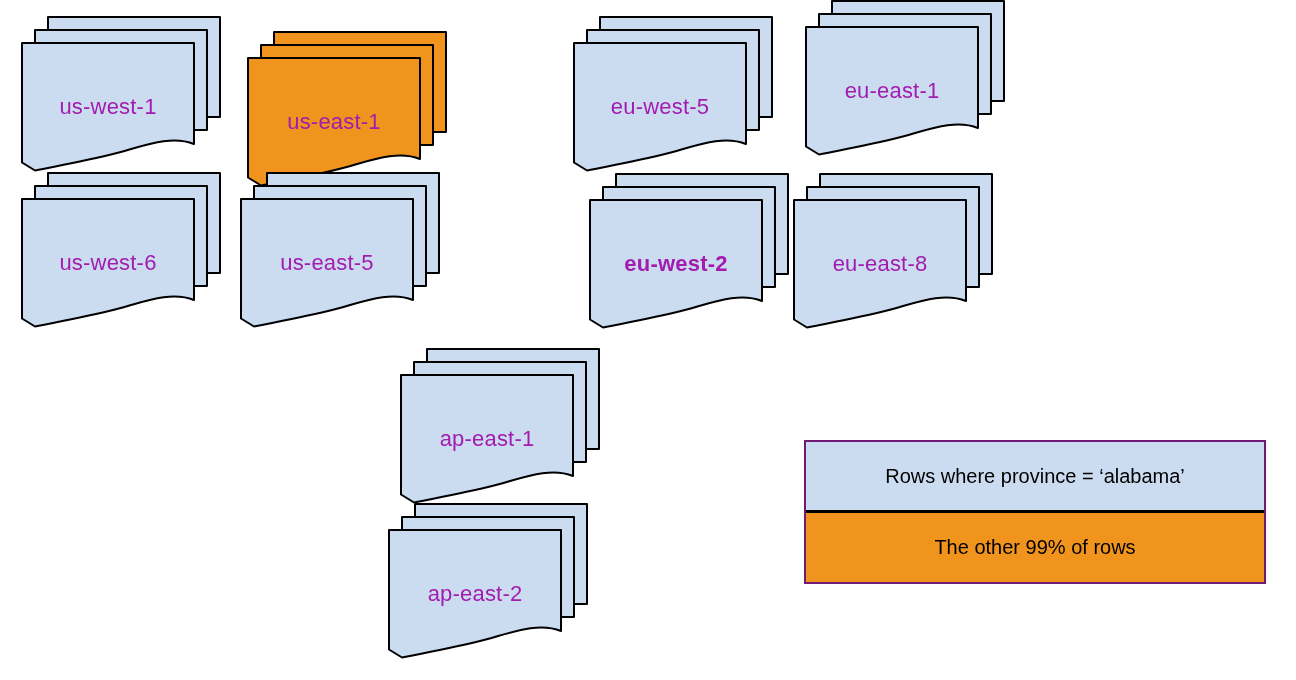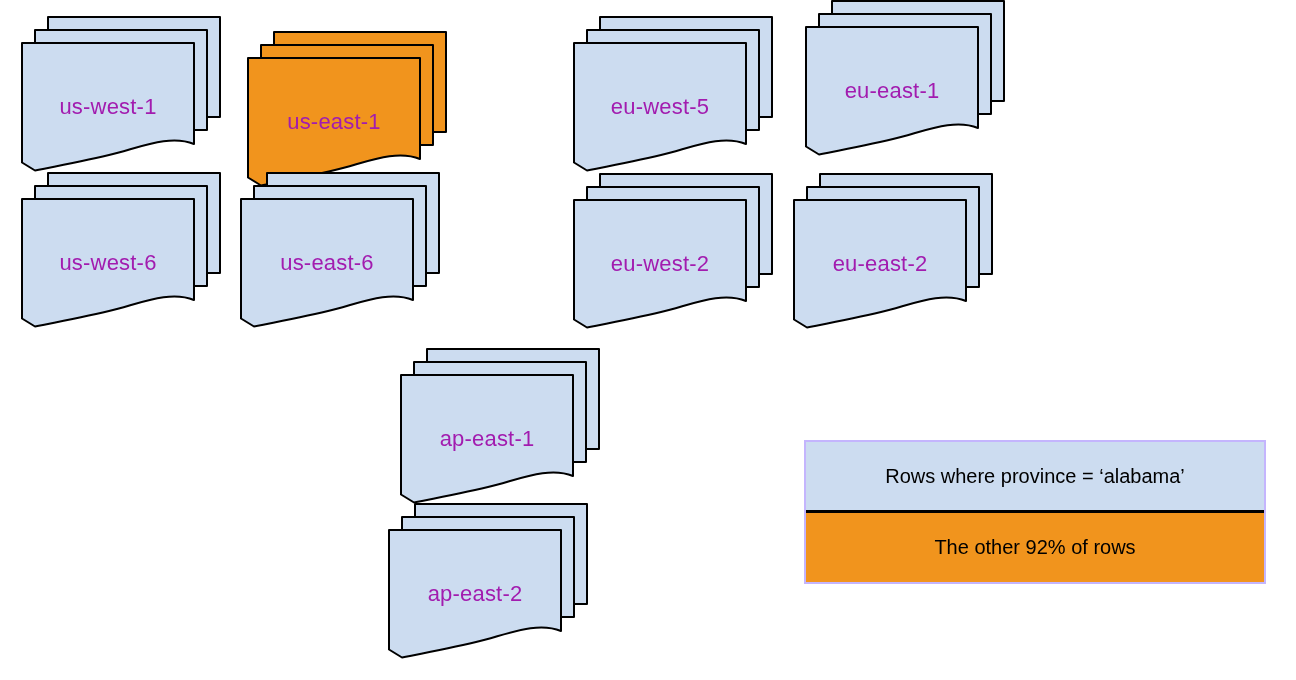--- a/index.html
+++ b/index.html
@@ -36,21 +36,21 @@
     color: #a21caf;
     letter-spacing: 0.2px;
     white-space: nowrap;
   }
   .legend {
     position: absolute;
     left: 804px;
     top: 440px;
     width: 458px;
     height: 140px;
-    border: 2px solid #c4b5fd;
+    border: 2px solid #701a75;
   }
   .legend-row {
     width: 100%;
     height: 69px;
     display: flex;
     align-items: center;
     justify-content: center;
     font-size: 20px;
     color: #000000;
     box-sizing: border-box;
@@ -109,39 +109,39 @@
     </svg>
     <div class="stack-label">us-west-6</div>
   </div>
 
   <div class="stack" style="left:240px; top:172px;">
     <svg class="stack-svg" width="202" height="158" viewBox="0 0 202 158">
       <rect class="page" x="27" y="1" width="172" height="100" fill="#CCDCF0"></rect>
       <rect class="page" x="14" y="14" width="172" height="100" fill="#CCDCF0"></rect>
       <path class="page" transform="translate(1,27)" d="M 0 0 L 172 0 L 172 101 C 147 91 117 105 87 112 C 59 118.5 33 123.5 13 127.5 L 0 119.5 Z" fill="#CCDCF0"></path>
     </svg>
-    <div class="stack-label">us-east-6</div>
+    <div class="stack-label">us-east-5</div>
   </div>
 
-  <div class="stack" style="left:573px; top:173px;">
+  <div class="stack" style="left:589px; top:173px;font-weight:bold;">
     <svg class="stack-svg" width="202" height="158" viewBox="0 0 202 158">
       <rect class="page" x="27" y="1" width="172" height="100" fill="#CCDCF0"></rect>
       <rect class="page" x="14" y="14" width="172" height="100" fill="#CCDCF0"></rect>
       <path class="page" transform="translate(1,27)" d="M 0 0 L 172 0 L 172 101 C 147 91 117 105 87 112 C 59 118.5 33 123.5 13 127.5 L 0 119.5 Z" fill="#CCDCF0"></path>
     </svg>
     <div class="stack-label">eu-west-2</div>
   </div>
 
   <div class="stack" style="left:793px; top:173px;">
     <svg class="stack-svg" width="202" height="158" viewBox="0 0 202 158">
       <rect class="page" x="27" y="1" width="172" height="100" fill="#CCDCF0"></rect>
       <rect class="page" x="14" y="14" width="172" height="100" fill="#CCDCF0"></rect>
       <path class="page" transform="translate(1,27)" d="M 0 0 L 172 0 L 172 101 C 147 91 117 105 87 112 C 59 118.5 33 123.5 13 127.5 L 0 119.5 Z" fill="#CCDCF0"></path>
     </svg>
-    <div class="stack-label">eu-east-2</div>
+    <div class="stack-label">eu-east-8</div>
   </div>
 
   <div class="stack" style="left:400px; top:348px;">
     <svg class="stack-svg" width="202" height="158" viewBox="0 0 202 158">
       <rect class="page" x="27" y="1" width="172" height="100" fill="#CCDCF0"></rect>
       <rect class="page" x="14" y="14" width="172" height="100" fill="#CCDCF0"></rect>
       <path class="page" transform="translate(1,27)" d="M 0 0 L 172 0 L 172 101 C 147 91 117 105 87 112 C 59 118.5 33 123.5 13 127.5 L 0 119.5 Z" fill="#CCDCF0"></path>
     </svg>
     <div class="stack-label">ap-east-1</div>
   </div>
@@ -153,17 +153,17 @@
       <path class="page" transform="translate(1,27)" d="M 0 0 L 172 0 L 172 101 C 147 91 117 105 87 112 C 59 118.5 33 123.5 13 127.5 L 0 119.5 Z" fill="#CCDCF0"></path>
     </svg>
     <div class="stack-label">ap-east-2</div>
   </div>
 
   <div class="legend">
     <div class="legend-row first" style="background-color: rgb(204, 220, 240);">
       <span>Rows where province = ‘alabama’</span>
     </div>
     <div class="legend-row" style="background-color: rgb(241, 148, 29);">
-      <span>The other 92% of rows</span>
+      <span>The other 99% of rows</span>
     </div>
   </div>
 
 </div>
 
 </body></html>

